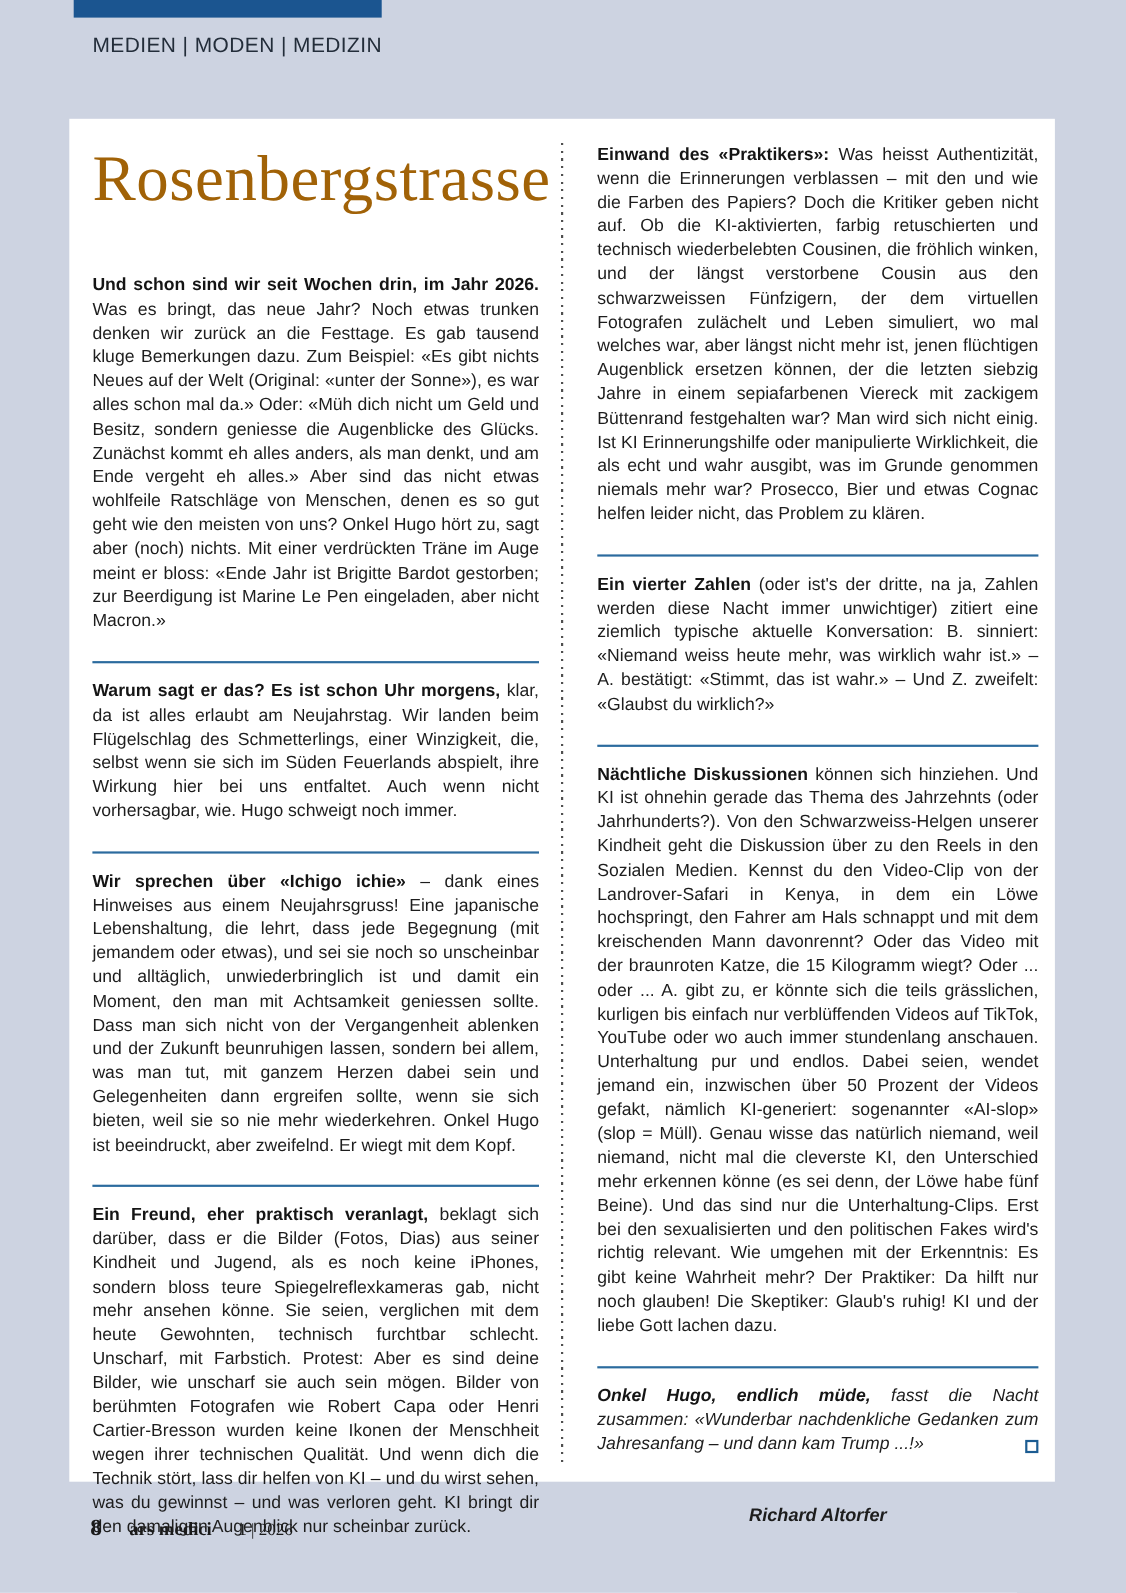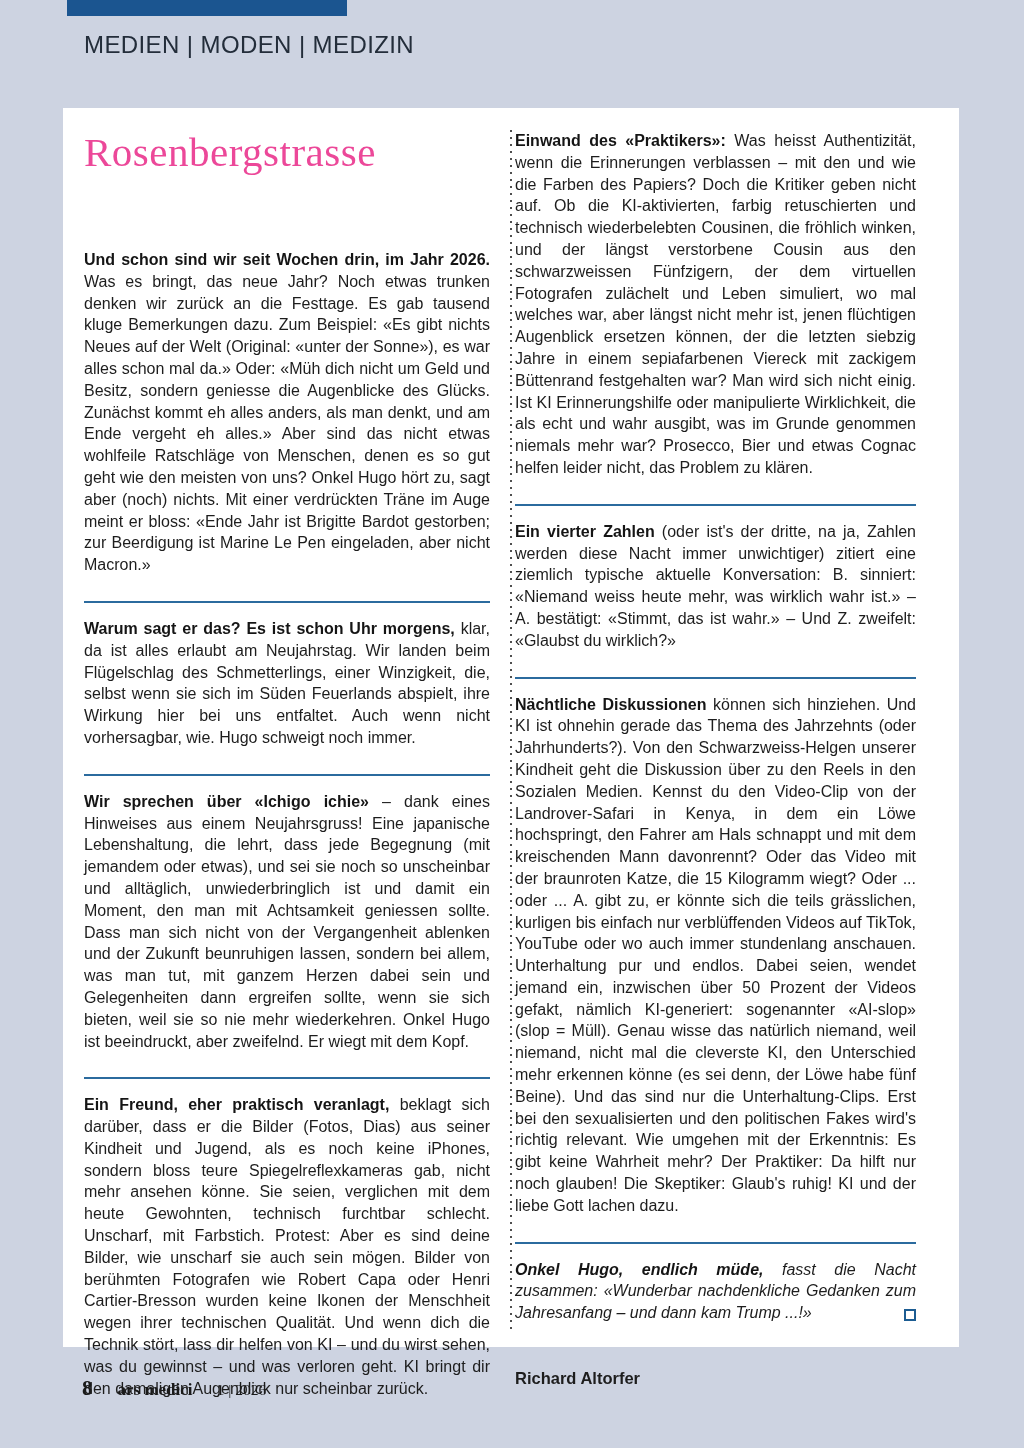--- a/index.html
+++ b/index.html
@@ -8,52 +8,52 @@
     background:#cdd3e1;
     font-family:"Liberation Sans", sans-serif;
     -webkit-font-smoothing:antialiased;
   }
   .topbar {
     position:absolute; left:67px; top:0; width:280px; height:16px;
     background:#1b5590;
   }
   .kicker {
     position:absolute; left:84px; top:31px;
-    font-size:24px; color:#232d3a; letter-spacing:0.4px;
+    font-size:19px; color:#232d3a; letter-spacing:0.4px;
   }
   .sheet {
     position:absolute; left:63px; top:108px; width:896px; height:1239px;
     background:#ffffff;
   }
   .title {
     position:absolute; left:21px; top:20px; margin:0;
     font-family:"Liberation Serif", serif; font-weight:400;
-    font-size:41px; color:#ec4899; letter-spacing:0.5px;
+    font-size:59px; color:#a16207; letter-spacing:0.5px;
   }
   .divider {
     position:absolute; left:447px; top:22px; width:2px; height:1200px;
     background-image:repeating-linear-gradient(to bottom,
       #4f4f4f 0px, #4f4f4f 2px, transparent 2px, transparent 7px);
   }
   .col {
     position:absolute; font-size:16px; line-height:21.8px;
     color:#1d1d1d; text-align:justify;
   }
   .col-left  { left:21px;  top:141px; width:406px; }
-  .col-right { left:452px; top:22px;  width:401px; }
+  .col-right { left:480px; top:22px;  width:401px; }
   .para { margin:0; }
   .para b { font-weight:700; color:#151515; }
   .rule { border-top:2px solid #2b6b9e; margin:25px 0 15px 0; }
   .endmark {
     position:absolute; right:0; bottom:3px;
     width:8px; height:8px; border:2.5px solid #1c5c92; background:#ffffff;
   }
   .author {
-    margin:44px 0 0 0; font-weight:700;
-    font-size:16.5px; color:#1d1d1d; text-align:left;
+    margin:44px 0 0 0; font-style:italic; font-weight:700;
+    font-size:16.5px; color:#1d1d1d; text-align:center;
   }
   .footer {
     position:absolute; left:82px; top:1376px;
     font-family:"Liberation Serif", serif; color:#1a1a1a;
   }
   .footer .num     { font-size:21px;   font-weight:700; }
   .footer .journal { font-size:17px;   font-weight:700; margin-left:25px; }
   .footer .issue   { font-size:15.5px; font-weight:400; margin-left:24px; }
 </style>
 </head>

